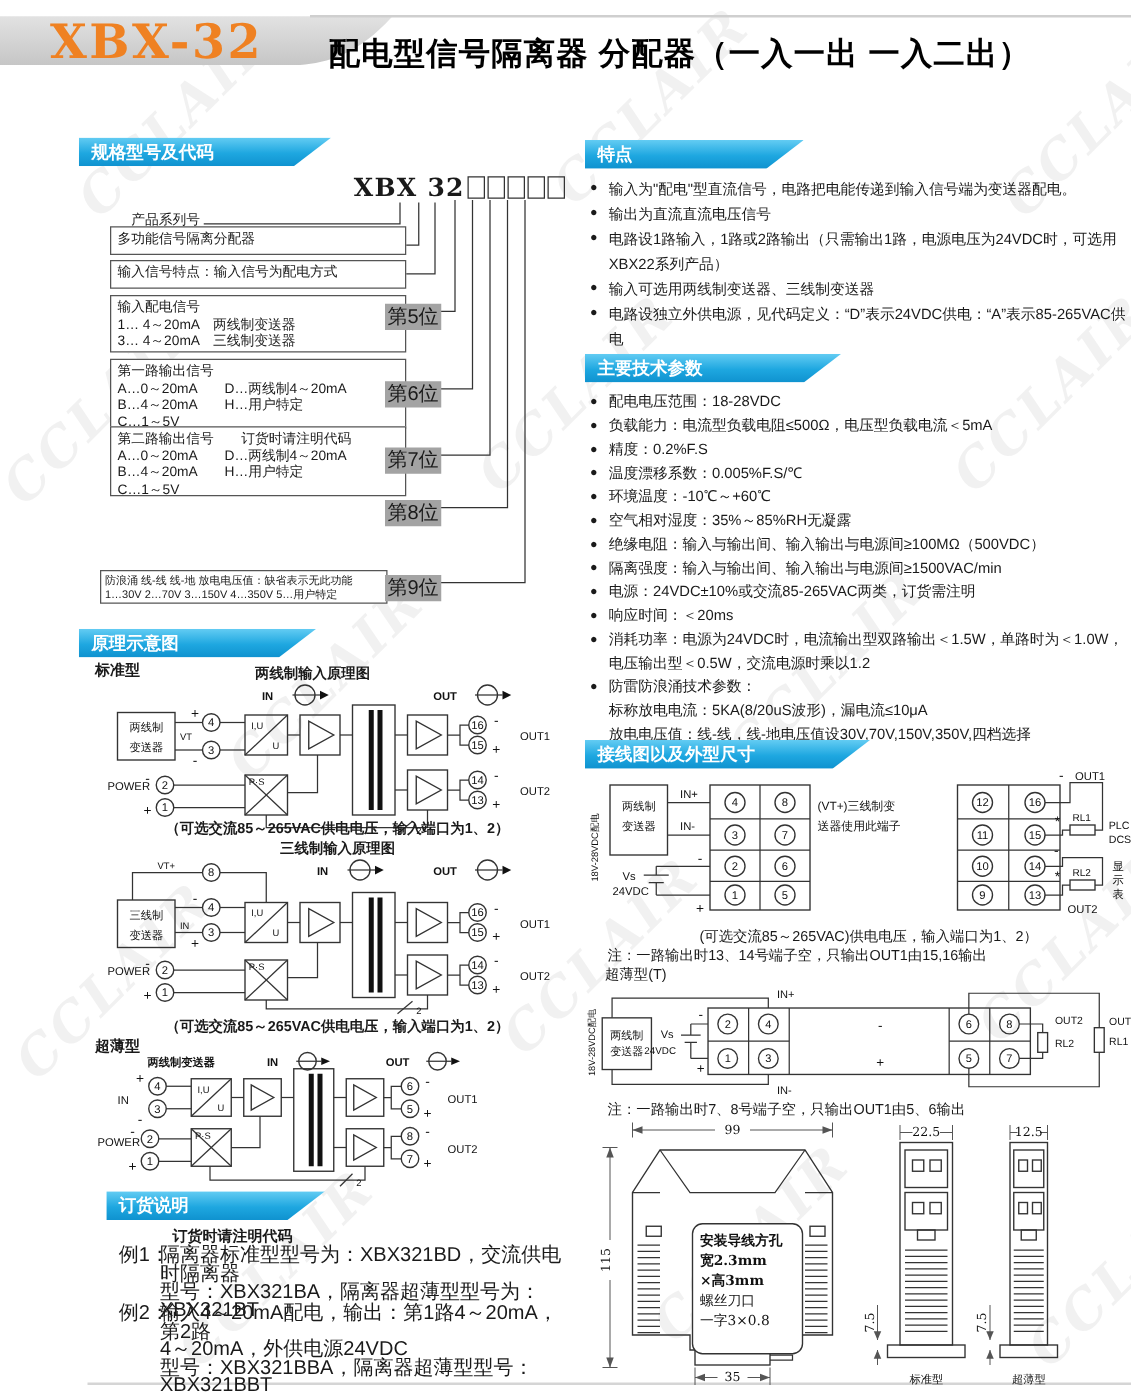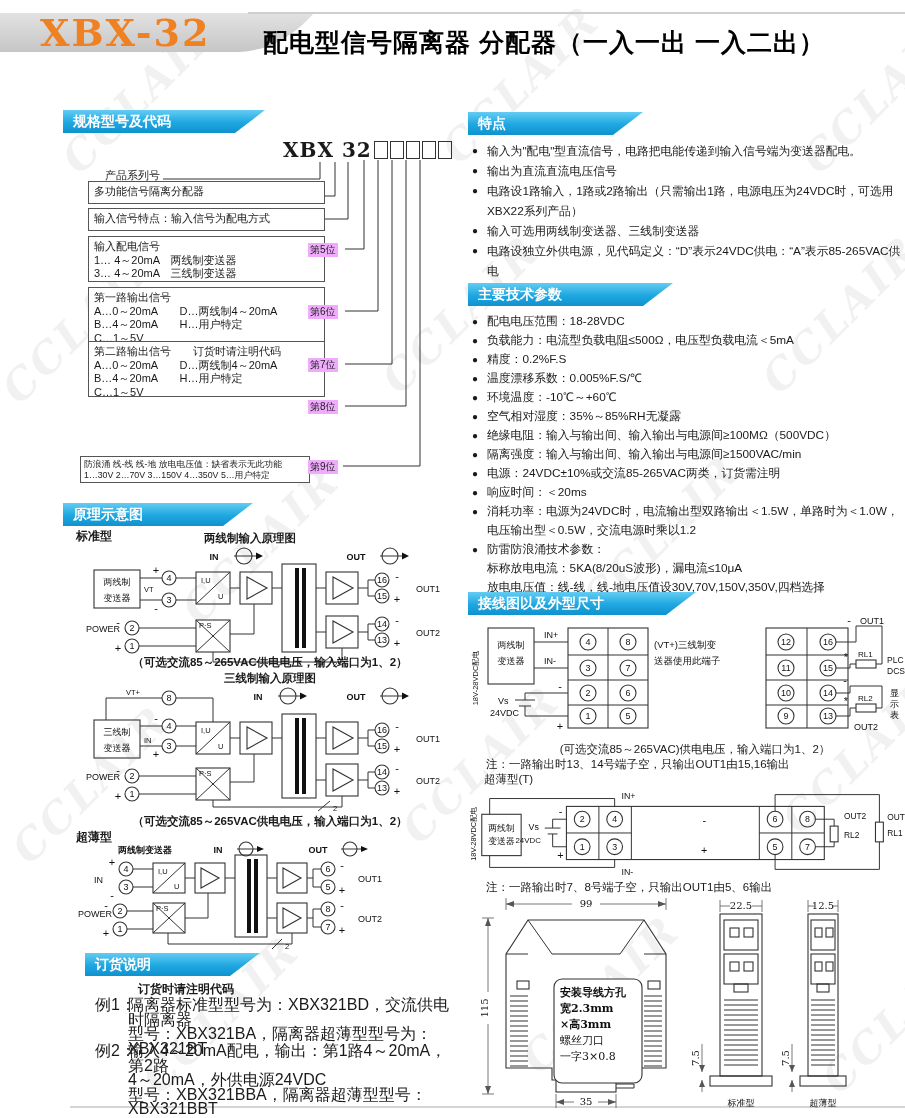--- a/index.html
+++ b/index.html
@@ -20,21 +20,21 @@
           background:linear-gradient(180deg,#63ccf3 0%,#1ea7e0 55%,#0f92cf 100%);
           clip-path:polygon(0 0,100% 0,calc(100% - 30px) 100%,0 100%)}
   
   .codeline{position:absolute;left:283px;top:138px;font:bold 20px "DejaVu Serif",serif;
             letter-spacing:1px;white-space:nowrap}
   .cbx{display:inline-block;width:12px;height:16px;border:1.5px solid #333;margin-left:2px;
        vertical-align:-2px}
   .specbox{position:absolute;border:1px solid #555;font-size:11px;line-height:13.5px;
            padding:3px 5px;background:#fff}
   .specbox.small{font-size:8.8px;line-height:11px;padding:2px 3px}
-  .pos{position:absolute;font-size:10px;background:#f0abfc;padding:0 2px}
+  .pos{position:absolute;font-size:16px;background:#a3a3a3;padding:0 2px}
   .serieslabel{position:absolute;left:105px;top:168px;font-size:11px}
   
   .list{position:absolute;font-size:11.8px;line-height:20px}
   .list.tight{line-height:19px}
   .li{display:flex}
   .li .b{width:15px;flex:0 0 15px;font-size:10px}
   .li .t{flex:1}
   .sub{padding-left:15px}
   
   .cap{position:absolute;font-size:11.5px;font-weight:bold;text-align:center}

